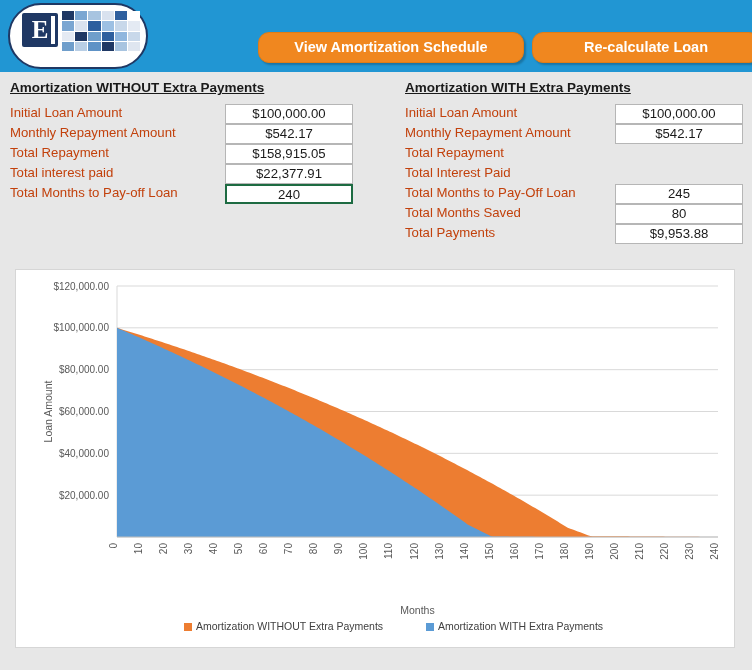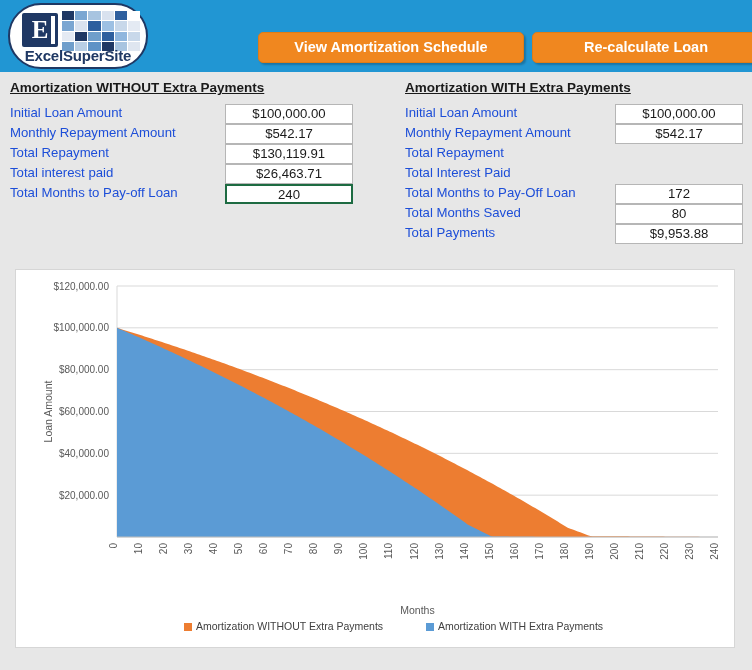--- a/index.html
+++ b/index.html
@@ -65,21 +65,21 @@
     font-weight: 600;
     letter-spacing: -0.2px;
     font-family: "Liberation Sans", sans-serif;
   }
 
   .btn {
     position: absolute; top: 32px;
     height: 31px;
     background: #f0871f;
     border: 1px solid #e07c16;
-    border-radius: 5px;
+    border-radius: 11px;
     color: #ffffff;
     font-size: 14.5px;
     font-weight: bold;
     text-align: center;
     line-height: 29px;
     box-shadow: 2px 2px 2px rgba(0,0,0,0.22);
     box-sizing: border-box;
     cursor: pointer;
     white-space: nowrap;
   }
@@ -100,21 +100,21 @@
     white-space: nowrap;
   }
   .row {
     position: relative;
     height: 20px;
     margin-bottom: 0px;
   }
   .row-label {
     position: absolute; left: 0; top: 1px;
     font-size: 13.2px;
-    color: #1d4ed8;
+    color: #c2410c;
     white-space: nowrap;
   }
   .row-value {
     position: absolute;
     top: 0;
     width: 128px;
     height: 20px;
     background: #ffffff;
     border: 1px solid #b6b6b6;
     box-sizing: border-box;
@@ -184,45 +184,44 @@
           <i style="background:#8fb6de"></i>
           <i style="background:#c8d8ea"></i>
         <i style="background:#6f9ecb"></i>
           <i style="background:#b8cee5"></i>
           <i style="background:#5e92c6"></i>
           <i style="background:#1f3864"></i>
           <i style="background:#a8c4e0"></i>
           <i style="background:#dfe6f0"></i>
       </div>
     </div>
-    <div class="logo-text">ExcelSuperSite</div>
   </div>
 
   <div class="btn" id="btn-view">View Amortization Schedule</div>
   <div class="btn" id="btn-recalc">Re-calculate Loan</div>
 </div>
 
 <div class="panel" id="panel-left">
   <div class="panel-title">Amortization WITHOUT Extra Payments</div>
   <div id="rows-left">
       <div class="row">
         <div class="row-label">Initial Loan Amount</div>
         <div class="row-value">$100,000.00</div>
       </div>
       <div class="row">
         <div class="row-label">Monthly Repayment Amount</div>
         <div class="row-value">$542.17</div>
       </div>
       <div class="row">
         <div class="row-label">Total Repayment</div>
-        <div class="row-value">$130,119.91</div>
+        <div class="row-value">$158,915.05</div>
       </div>
       <div class="row">
         <div class="row-label">Total interest paid</div>
-        <div class="row-value">$26,463.71</div>
+        <div class="row-value">$22,377.91</div>
       </div>
       <div class="row">
         <div class="row-label">Total Months to Pay-off Loan</div>
         <div class="row-value selected">240</div>
       </div>
     </div>
 </div>
 
 <div class="panel" id="panel-right">
   <div class="panel-title">Amortization WITH Extra Payments</div>
@@ -236,21 +235,21 @@
         <div class="row-value">$542.17</div>
       </div>
       <div class="row">
         <div class="row-label">Total Repayment</div>
       </div>
       <div class="row">
         <div class="row-label">Total Interest Paid</div>
       </div>
       <div class="row">
         <div class="row-label">Total Months to Pay-Off Loan</div>
-        <div class="row-value">172</div>
+        <div class="row-value">245</div>
       </div>
       <div class="row">
         <div class="row-label">Total Months Saved</div>
         <div class="row-value">80</div>
       </div>
       <div class="row">
         <div class="row-label">Total Payments</div>
         <div class="row-value">$9,953.88</div>
       </div>
     </div>

